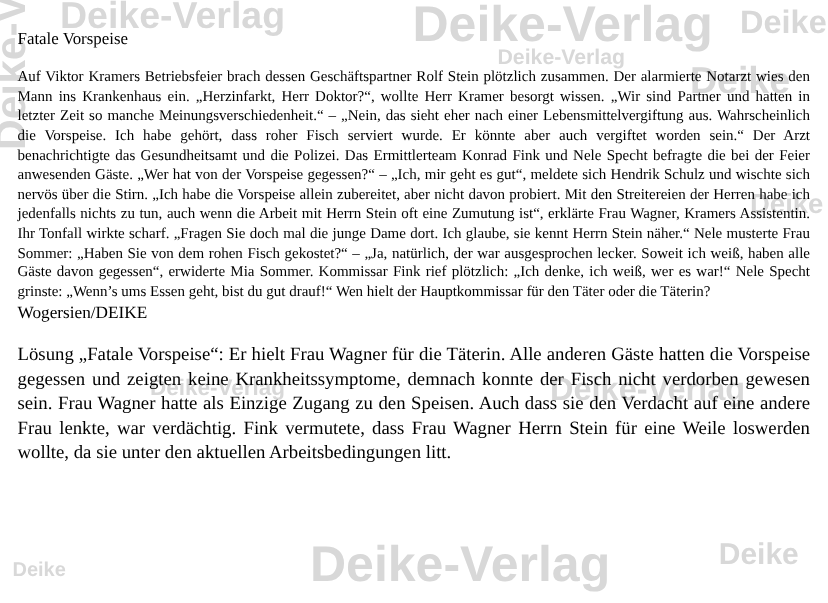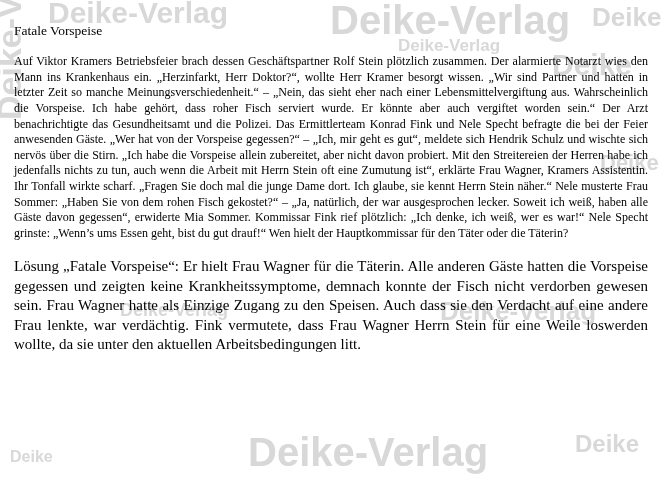--- a/index.html
+++ b/index.html
@@ -92,15 +92,16 @@
   <div class="wm wm-10">Deike-Verlag</div>
   <div class="wm wm-11">Deike</div>
   <div class="wm wm-12">Deike</div>
 </div>
 
 <div class="content">
   <div class="spacer-md"></div>
   <p class="doc-line">Fatale Vorspeise</p>
   <div class="spacer-md"></div>
   <p class="body-par">Auf Viktor Kramers Betriebsfeier brach dessen Geschäftspartner Rolf Stein plötzlich zusammen. Der alarmierte Notarzt wies den Mann ins Krankenhaus ein. „Herzinfarkt, Herr Doktor?“, wollte Herr Kramer besorgt wissen. „Wir sind Partner und hatten in letzter Zeit so manche Meinungsverschiedenheit.“ – „Nein, das sieht eher nach einer Lebensmittelvergiftung aus. Wahrscheinlich die Vorspeise. Ich habe gehört, dass roher Fisch serviert wurde. Er könnte aber auch vergiftet worden sein.“ Der Arzt benachrichtigte das Gesundheitsamt und die Polizei. Das Ermittlerteam Konrad Fink und Nele Specht befragte die bei der Feier anwesenden Gäste. „Wer hat von der Vorspeise gegessen?“ – „Ich, mir geht es gut“, meldete sich Hendrik Schulz und wischte sich nervös über die Stirn. „Ich habe die Vorspeise allein zubereitet, aber nicht davon probiert. Mit den Streitereien der Herren habe ich jedenfalls nichts zu tun, auch wenn die Arbeit mit Herrn Stein oft eine Zumutung ist“, erklärte Frau Wagner, Kramers Assistentin. Ihr Tonfall wirkte scharf. „Fragen Sie doch mal die junge Dame dort. Ich glaube, sie kennt Herrn Stein näher.“ Nele musterte Frau Sommer: „Haben Sie von dem rohen Fisch gekostet?“ – „Ja, natürlich, der war ausgesprochen lecker. Soweit ich weiß, haben alle Gäste davon gegessen“, erwiderte Mia Sommer. Kommissar Fink rief plötzlich: „Ich denke, ich weiß, wer es war!“ Nele Specht grinste: „Wenn’s ums Essen geht, bist du gut drauf!“ Wen hielt der Hauptkommissar für den Täter oder die Täterin?</p>
+  <p class="byline">Wogersien/DEIKE</p>
   <div class="spacer-md"></div>
   <p class="solution-par">Lösung „Fatale Vorspeise“: Er hielt Frau Wagner für die Täterin. Alle anderen Gäste hatten die Vorspeise gegessen und zeigten keine Krankheitssymptome, demnach konnte der Fisch nicht verdorben gewesen sein. Frau Wagner hatte als Einzige Zugang zu den Speisen. Auch dass sie den Verdacht auf eine andere Frau lenkte, war verdächtig. Fink vermutete, dass Frau Wagner Herrn Stein für eine Weile loswerden wollte, da sie unter den aktuellen Arbeitsbedingungen litt.</p>
 </div>
 
 </body></html>

